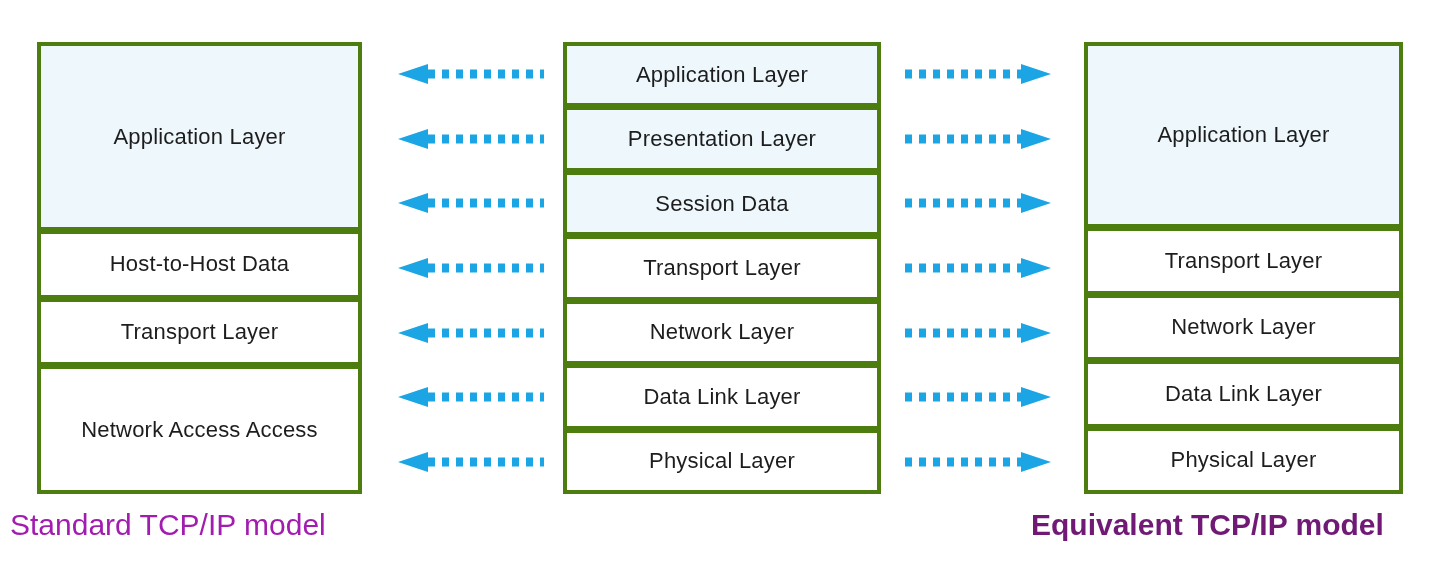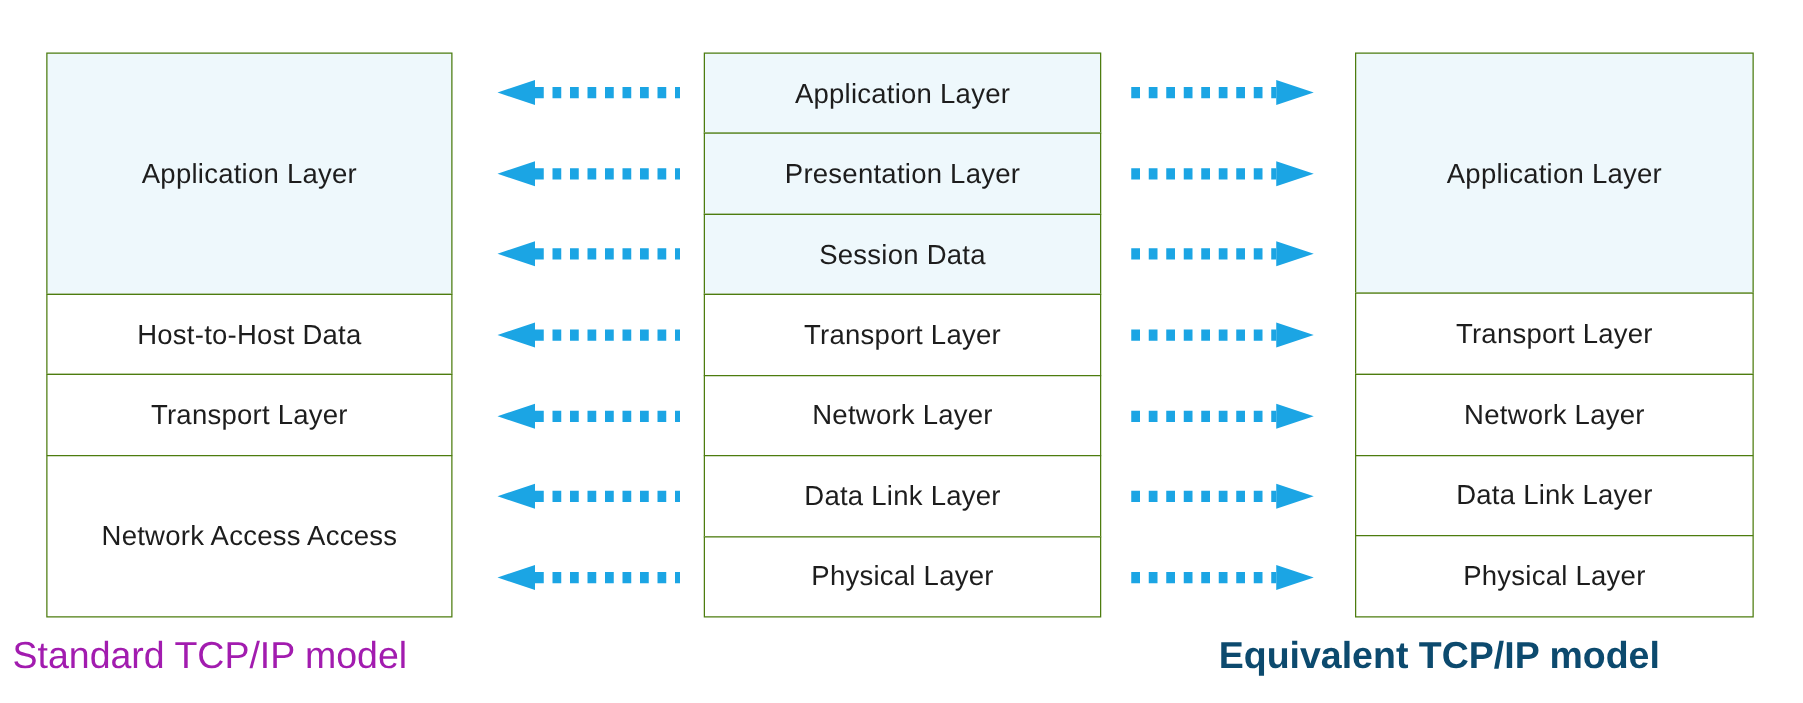--- a/index.html
+++ b/index.html
@@ -30,21 +30,21 @@
     box-sizing: border-box;
     display: flex;
     flex-direction: column;
   }
   #col-tcpip  { left: 37px;   width: 325px; }
   #col-osi    { left: 563px;  width: 318px; }
   #col-equiv  { left: 1084px; width: 319px; }
 
   .cell {
     box-sizing: border-box;
-    border: 1px solid #4d7c0f;
+    border: 4px solid #4d7c0f;
     margin-top: -1px;
     display: flex;
     align-items: center;
     justify-content: center;
     background: #ffffff;
     color: #1d1d1d;
     font-size: 22px;
     font-family: "Liberation Sans Narrow", "Liberation Sans", sans-serif;
     font-stretch: condensed;
     letter-spacing: 0.2px;
@@ -81,21 +81,21 @@
     top: 505px;
     font-size: 30px;
     font-family: "Liberation Sans Narrow", "Liberation Sans", sans-serif;
     font-stretch: condensed;
     color: #a21caf;
     white-space: nowrap;
     line-height: 40px;
   }
   #caption-tcpip { left: 10px; }
   #caption-osi   { left: 639px; }
-  #caption-equiv { left: 975px; color: #0c4a6e; font-weight: bold; }
+  #caption-equiv { left: 1031px; color: #701a75; font-weight: bold; }
 </style>
 </head>
 <body>
 
 <div class="stage">
 
   <div class="column" id="col-tcpip">
     <div class="cell u3 tint">
       <span>Application Layer</span>
     </div>

